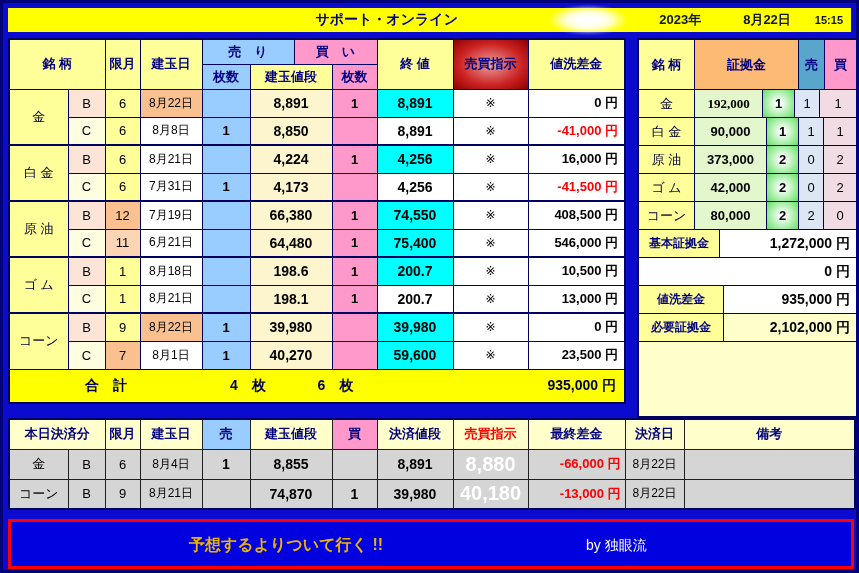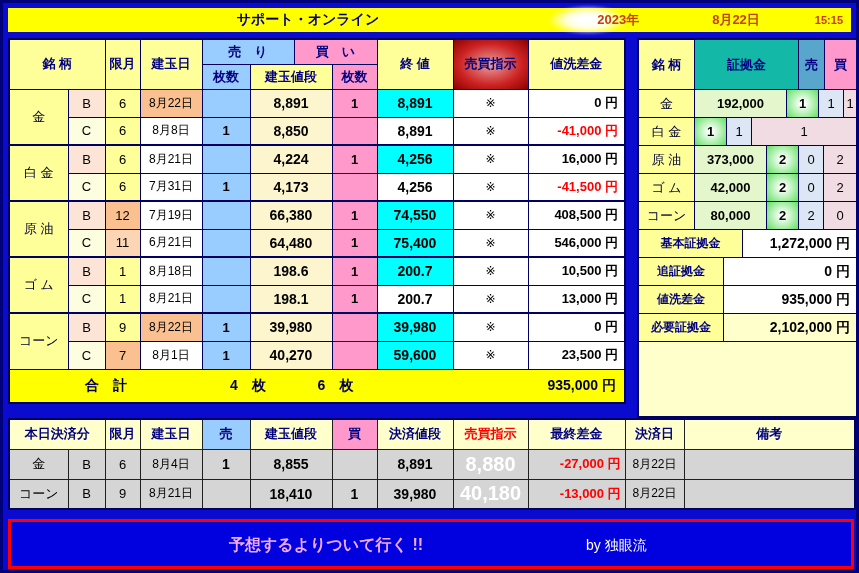--- a/index.html
+++ b/index.html
@@ -1,26 +1,26 @@
 <!DOCTYPE html>
 <html><head>
 <meta charset="utf-8">
 <style>
   html,body{margin:0;padding:0;background:#0b0bd0;}
   #app{position:relative;width:859px;height:573px;background:#0b0bd0;overflow:hidden;
        font-family:"Liberation Sans","DejaVu Sans",sans-serif;box-sizing:border-box;
        border:3px solid #000078;}
   
   .titlebar{position:absolute;left:5px;top:5px;width:843px;height:24px;background:#ffff00;}
-  .title{position:absolute;left:150px;width:300px;top:3px;text-align:center;
+  .title{position:absolute;left:150px;width:300px;top:3px;text-align:right;
          font-size:14px;font-weight:bold;color:#000080;}
   .glow{position:absolute;left:540px;top:-3px;width:80px;height:30px;
         background:radial-gradient(closest-side,#ffffff 25%,rgba(255,255,255,.85) 55%,rgba(255,255,255,0) 100%);
         filter:blur(1px);}
-  .datebox{position:absolute;right:8px;top:3px;display:flex;align-items:center;color:#c2410c;font-weight:bold;gap:31px;}
+  .datebox{position:absolute;right:8px;top:3px;display:flex;align-items:center;color:#0f172a;font-weight:bold;}
   .datebox .yr{font-size:13px;margin-right:42px;}
   .datebox .dt{font-size:13px;margin-right:24px;}
   .datebox .tm{font-size:11px;}
   
   table{border-collapse:collapse;table-layout:fixed;}
   td{border:1px solid #000060;text-align:center;vertical-align:middle;overflow:hidden;
      white-space:nowrap;font-size:13px;color:#000;box-sizing:border-box;}
   
   .positions{position:absolute;left:5px;top:35px;width:616px;border:2px solid #000060;background:#fff;}
   .positions tr.h td,.positions tr.h2 td{height:25px;background:#ffff99;color:#000080;font-weight:bold;}
@@ -50,21 +50,21 @@
       color:#000050;font-weight:bold;font-size:14px;height:34px;}
   .positions tr.total td.amt{text-align:right;padding-right:8px;}
   
   .panel{position:absolute;left:634px;top:35px;width:217px;height:376px;border:2px solid #000060;
          background:#ffffcc;display:flex;flex-direction:column;}
   .prow{display:flex;}
   .pcell{border-right:1px solid #000060;border-bottom:1px solid #000060;box-sizing:border-box;
          display:flex;align-items:center;justify-content:center;font-size:13px;}
   .pcell:last-child{border-right:0;}
   .ph{height:50px;font-weight:bold;color:#000080;}
-  .ph.c1{background:#ffff99;}.ph.c2{background:#14b8a6;}.ph.c3{background:#58a6cc;}.ph.c4{background:#ff99cc;}
+  .ph.c1{background:#ffff99;}.ph.c2{background:#fdba74;}.ph.c3{background:#58a6cc;}.ph.c4{background:#ff99cc;}
   .mrow .pcell{height:28px;}
   .msym{background:#ffff99;color:#000030;}
   .mamt{background:#e3f6cc;font-weight:bold;}
   .munit{background:radial-gradient(circle,#ffffff 10%,#6ae36a 95%);font-weight:bold;}
   .msell{background:#dce6f4;}
   .mbuy{background:#f2dce4;}
   .mtotal .pcell{height:28px;}
   .mtl{background:#ffc000;font-weight:bold;color:#000080;}
   .mts{background:#99ccff;font-weight:bold;}
   .mtb{background:#ff99cc;font-weight:bold;}
@@ -79,22 +79,22 @@
   .settle tr.sh td.sellh{color:#000080;}
   .settle tr.sh td.redtx{color:#ff0000;}
   .settle tbody td{height:30px;background:#d5d5d5;border-color:#202020;}
   td.gnum{font-weight:bold;font-size:14px;}
   td.ghost{color:#ffffff;font-weight:bold;font-size:20px;}
   td.final{color:#ff0000;font-weight:bold;text-align:right;padding-right:4px;}
   td.gdate{font-size:12px;}
   
   .banner{position:absolute;left:5px;top:516px;width:846px;height:50px;background:#0101e0;
           border:3px solid #ff0000;box-sizing:border-box;}
-  .slogan{position:absolute;left:0;width:550px;top:13px;text-align:center;color:#f0abfc;
-          font-weight:bold;font-size:16px;margin-left:40px;}
+  .slogan{position:absolute;left:0;width:550px;top:13px;text-align:center;color:#eab308;
+          font-weight:bold;font-size:16px;}
   .byline{position:absolute;left:575px;top:15px;color:#fff;font-size:14px;}
 </style>
 </head>
 <body>
 
 <div id="app">
 
   <div class="titlebar">
     <div class="title">サポート・オンライン</div>
     <div class="glow"></div>
@@ -268,27 +268,28 @@
   <div class="panel">
     <div class="prow">
       <div class="pcell ph c1" style="width:56px">銘 柄</div>
       <div class="pcell ph c2" style="width:104px">証拠金</div>
       <div class="pcell ph c3" style="width:26px">売</div>
       <div class="pcell ph c4" style="flex:1">買</div>
     </div>
     <div id="margin-body">
         <div class="prow mrow">
           <div class="pcell msym" style="width: 56px;">金</div>
-          <div class="pcell mamt" style="width: 92px;">192,000</div>
+          <div class="pcell mamt" style="width: 68px; font-family: Liberation Serif, serif;">192,000</div>
           <div class="pcell munit" style="width: 32px;">1</div>
           <div class="pcell msell" style="width: 25px;">1</div>
           <div class="pcell mbuy" style="flex: 1 1 0%;">1</div>
         </div>
         <div class="prow mrow">
           <div class="pcell msym" style="width: 56px;">白 金</div>
+          <div class="pcell mamt" style="width: 72px;">90,000</div>
           <div class="pcell munit" style="width: 32px;">1</div>
           <div class="pcell msell" style="width: 25px;">1</div>
           <div class="pcell mbuy" style="flex: 1 1 0%;">1</div>
         </div>
         <div class="prow mrow">
           <div class="pcell msym" style="width: 56px;">原 油</div>
           <div class="pcell mamt" style="width: 72px;">373,000</div>
           <div class="pcell munit" style="width: 32px;">2</div>
           <div class="pcell msell" style="width: 25px;">0</div>
           <div class="pcell mbuy" style="flex: 1 1 0%;">2</div>
@@ -303,25 +304,24 @@
         <div class="prow mrow">
           <div class="pcell msym" style="width: 56px;">コーン</div>
           <div class="pcell mamt" style="width: 72px;">80,000</div>
           <div class="pcell munit" style="width: 32px;">2</div>
           <div class="pcell msell" style="width: 25px;">2</div>
           <div class="pcell mbuy" style="flex: 1 1 0%;">0</div>
         </div>
       </div>
     <div id="margin-summary">
         <div class="prow srow">
-          <div class="pcell slabel" style="width: 104px;">基本証拠金</div>
+          <div class="pcell slabel" style="width: 81px;">基本証拠金</div>
           <div class="pcell svalue" style="flex: 1 1 0%;">1,272,000 円</div>
         </div>
         <div class="prow srow">
-          <div class="pcell slabel" style="width: 85px;">追証拠金</div>
           <div class="pcell svalue" style="flex: 1 1 0%;">0 円</div>
         </div>
         <div class="prow srow">
           <div class="pcell slabel" style="width: 85px;">値洗差金</div>
           <div class="pcell svalue" style="flex: 1 1 0%;">935,000 円</div>
         </div>
         <div class="prow srow hl">
           <div class="pcell slabel" style="width: 85px;">必要証拠金</div>
           <div class="pcell svalue" style="flex: 1 1 0%;">2,102,000 円</div>
         </div>
@@ -364,31 +364,31 @@
         <tr>
           <td>金</td>
           <td>B</td>
           <td>6</td>
           <td class="gdate">8月4日</td>
           <td class="gnum">1</td>
           <td class="gnum" colspan="2">8,855</td>
           <td class="gnum"></td>
           <td class="gnum">8,891</td>
           <td class="ghost">8,880</td>
-          <td class="final">-27,000 円</td>
+          <td class="final">-66,000 円</td>
           <td class="gdate">8月22日</td>
           <td></td>
         </tr>
         <tr>
           <td>コーン</td>
           <td>B</td>
           <td>9</td>
           <td class="gdate">8月21日</td>
           <td class="gnum"></td>
-          <td class="gnum" colspan="2">18,410</td>
+          <td class="gnum" colspan="2">74,870</td>
           <td class="gnum">1</td>
           <td class="gnum">39,980</td>
           <td class="ghost">40,180</td>
           <td class="final">-13,000 円</td>
           <td class="gdate">8月22日</td>
           <td></td>
         </tr>
       </tbody>
   </table>
 

